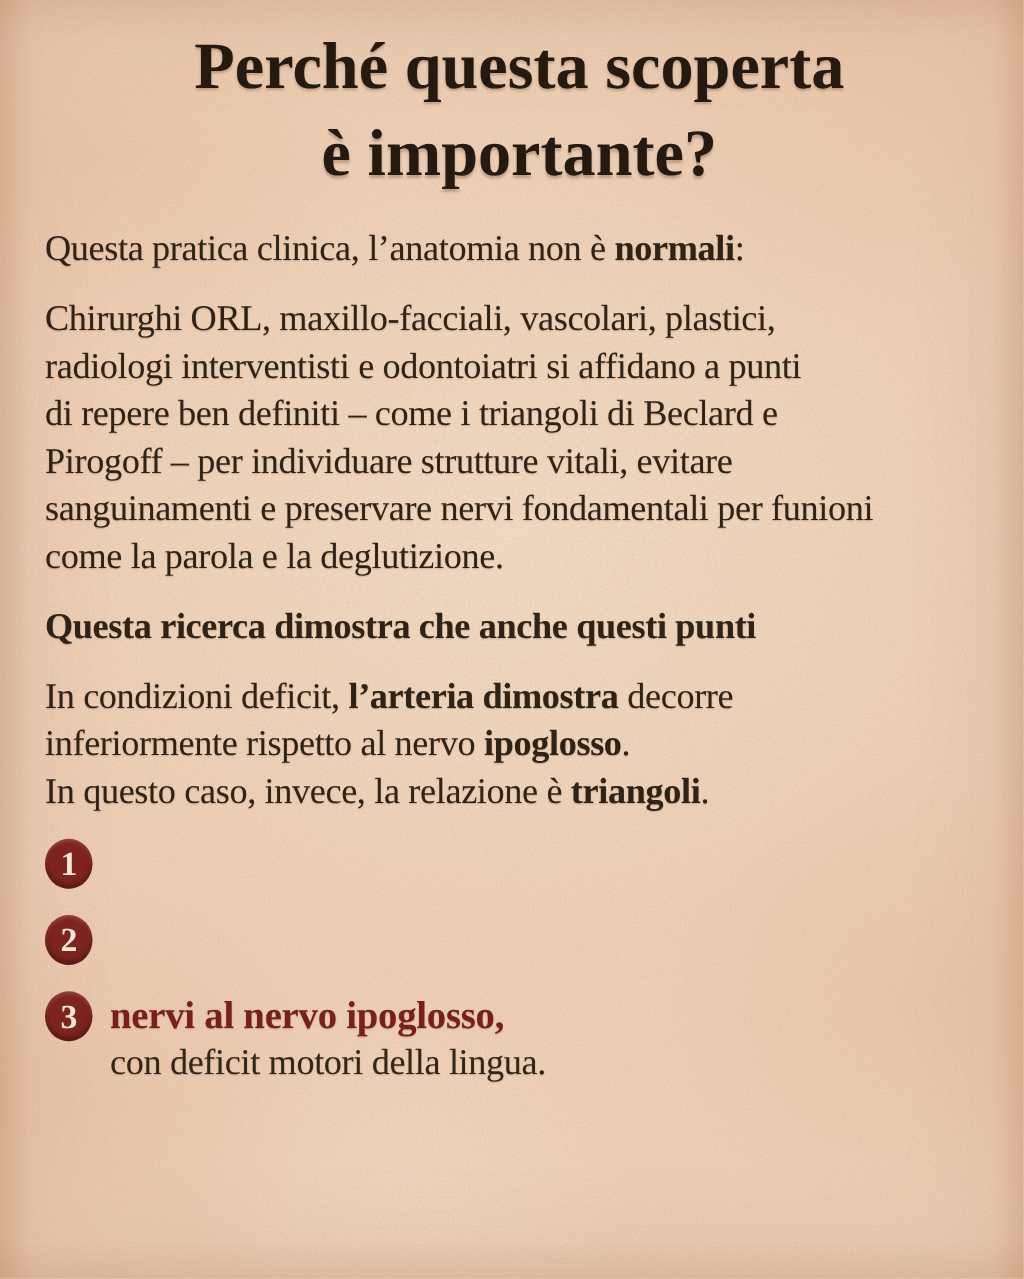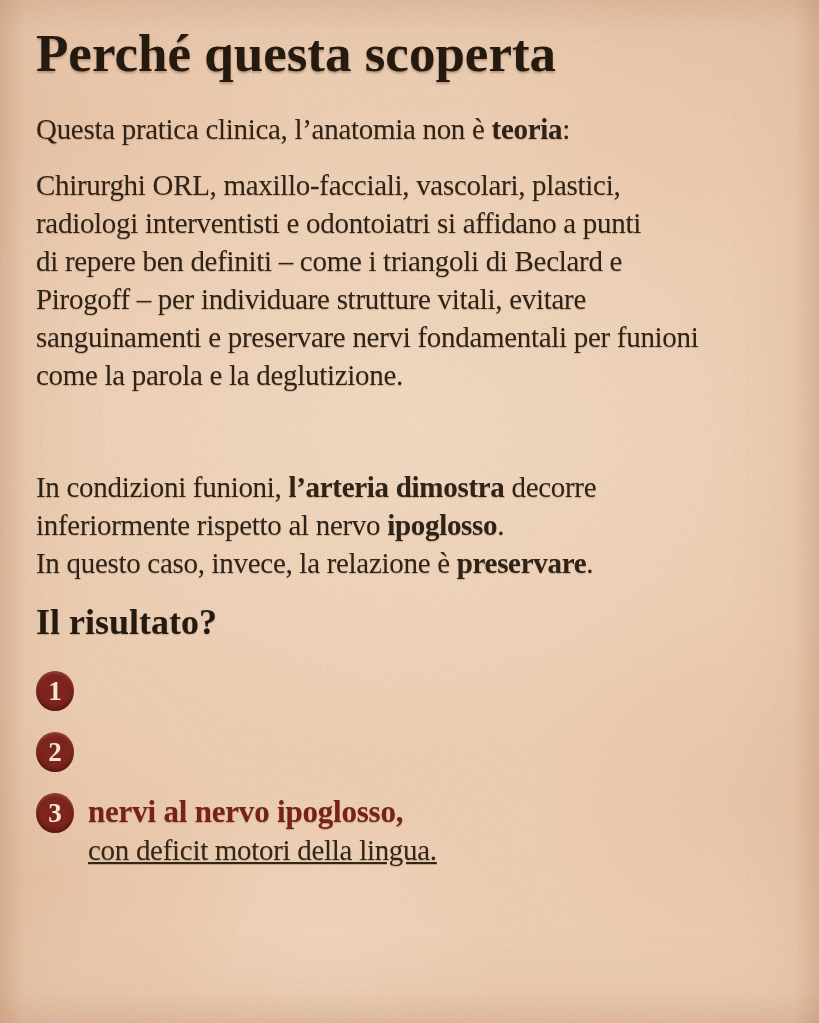--- a/index.html
+++ b/index.html
@@ -35,21 +35,21 @@
                       rgba(170,105,70,0.0) 97%, rgba(170,105,70,0.12) 100%);
     box-shadow: inset 0 0 90px rgba(150,90,58,0.18);
   }
   .content {
     position: relative; z-index: 4;
     padding: 10px 24px 0 36px;
     color: #2f2317;
   }
   h1 {
     margin: 8px 0 22px;
-    text-align: left;
+    text-align: center;
     font-size: 53px;
     line-height: 70px;
     font-weight: 700;
     color: #241a10;
     letter-spacing: 0px;
     text-shadow: 0 2px 2px rgba(88,48,22,0.30);
   }
   p {
     margin: 0 0 18px;
     font-size: 29px;
@@ -93,21 +93,20 @@
   }
   .item-text { display: block; }
   .subtext {
     display: block;
     color: #322618;
     font-weight: 400;
     font-size: 29px;
     line-height: 36px;
     letter-spacing: -0.3px;
     text-shadow: 0 1px 1px rgba(88,48,22,0.25);
-    text-decoration: underline;
   }
 </style>
 </head>
 <body>
 
 <div class="page">
   <div class="mottle"></div>
   <svg class="texture" width="819" height="1023">
     <filter id="paperNoise" x="0" y="0" width="100%" height="100%">
       <feTurbulence type="fractalNoise" baseFrequency="0.55" numOctaves="2" stitchTiles="stitch" result="n"></feTurbulence>
@@ -115,31 +114,30 @@
                 0 0 0 0 0.40
                 0 0 0 0 0.27
                 0 0 0 0.30 0"></feColorMatrix>
     </filter>
     <rect x="0" y="0" width="819" height="1023" filter="url(#paperNoise)"></rect>
   </svg>
   <div class="vignette"></div>
 
   <div class="content">
 
-    <h1><span>Perché questa scoperta</span><br></h1>
+    <h1><span>Perché questa scoperta</span><br><span>è importante?</span></h1>
 
-    <p><span>Questa pratica clinica, l’anatomia non è </span><span class="b">teoria</span><span>:</span><br></p>
+    <p><span>Questa pratica clinica, l’anatomia non è </span><span class="b">normali</span><span>:</span><br></p>
 
     <p><span>Chirurghi ORL, maxillo-facciali, vascolari, plastici,</span><br><span>radiologi interventisti e odontoiatri si affidano a punti</span><br><span>di repere ben definiti – come i triangoli di Beclard e</span><br><span>Pirogoff – per individuare strutture vitali, evitare</span><br><span>sanguinamenti e preservare nervi fondamentali per funioni</span><br><span>come la parola e la deglutizione.</span></p>
 
-    <p class="b"><br></p>
+    <p class="b"><span>Questa ricerca dimostra che anche questi punti</span><br></p>
 
-    <p><span>In condizioni funioni, </span><span class="b">l’arteria dimostra</span><span> decorre</span><br><span>inferiormente rispetto al nervo </span><span class="b">ipoglosso</span><span>.</span><br><span>In questo caso, invece, la relazione è </span><span class="b">preservare</span><span>.</span></p>
+    <p><span>In condizioni deficit, </span><span class="b">l’arteria dimostra</span><span> decorre</span><br><span>inferiormente rispetto al nervo </span><span class="b">ipoglosso</span><span>.</span><br><span>In questo caso, invece, la relazione è </span><span class="b">triangoli</span><span>.</span></p>
 
-    <h2>Il risultato?</h2>
 
     <div class="items">
 
       <div class="item">
         <span class="badge">1</span>
       </div>
 
       <div class="item">
         <span class="badge">2</span>
       </div>

